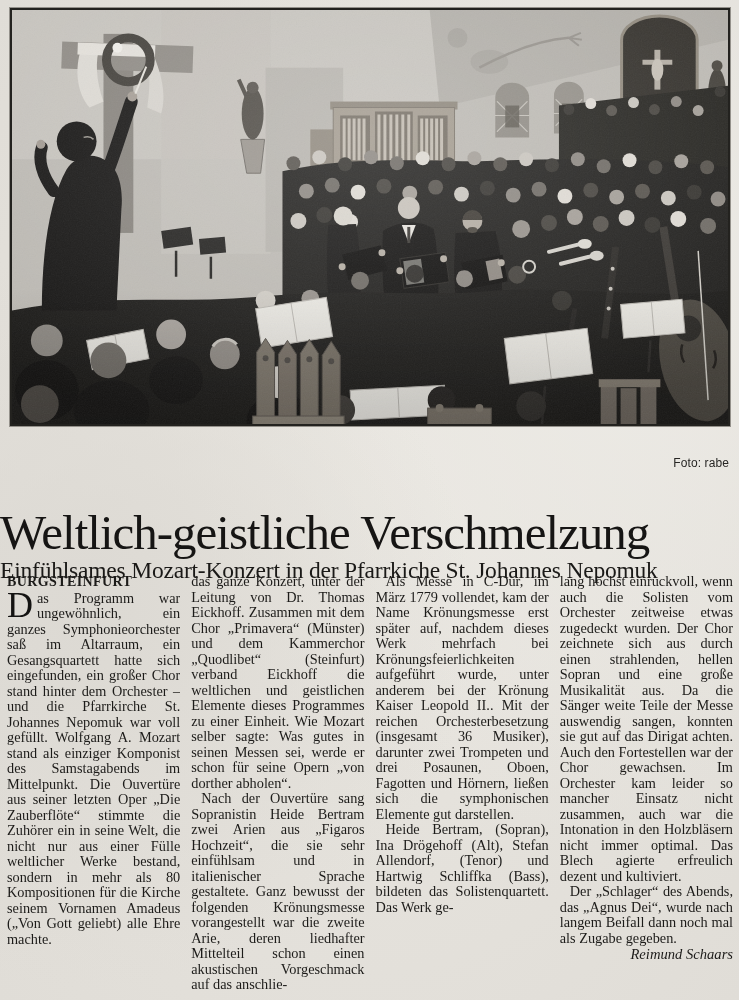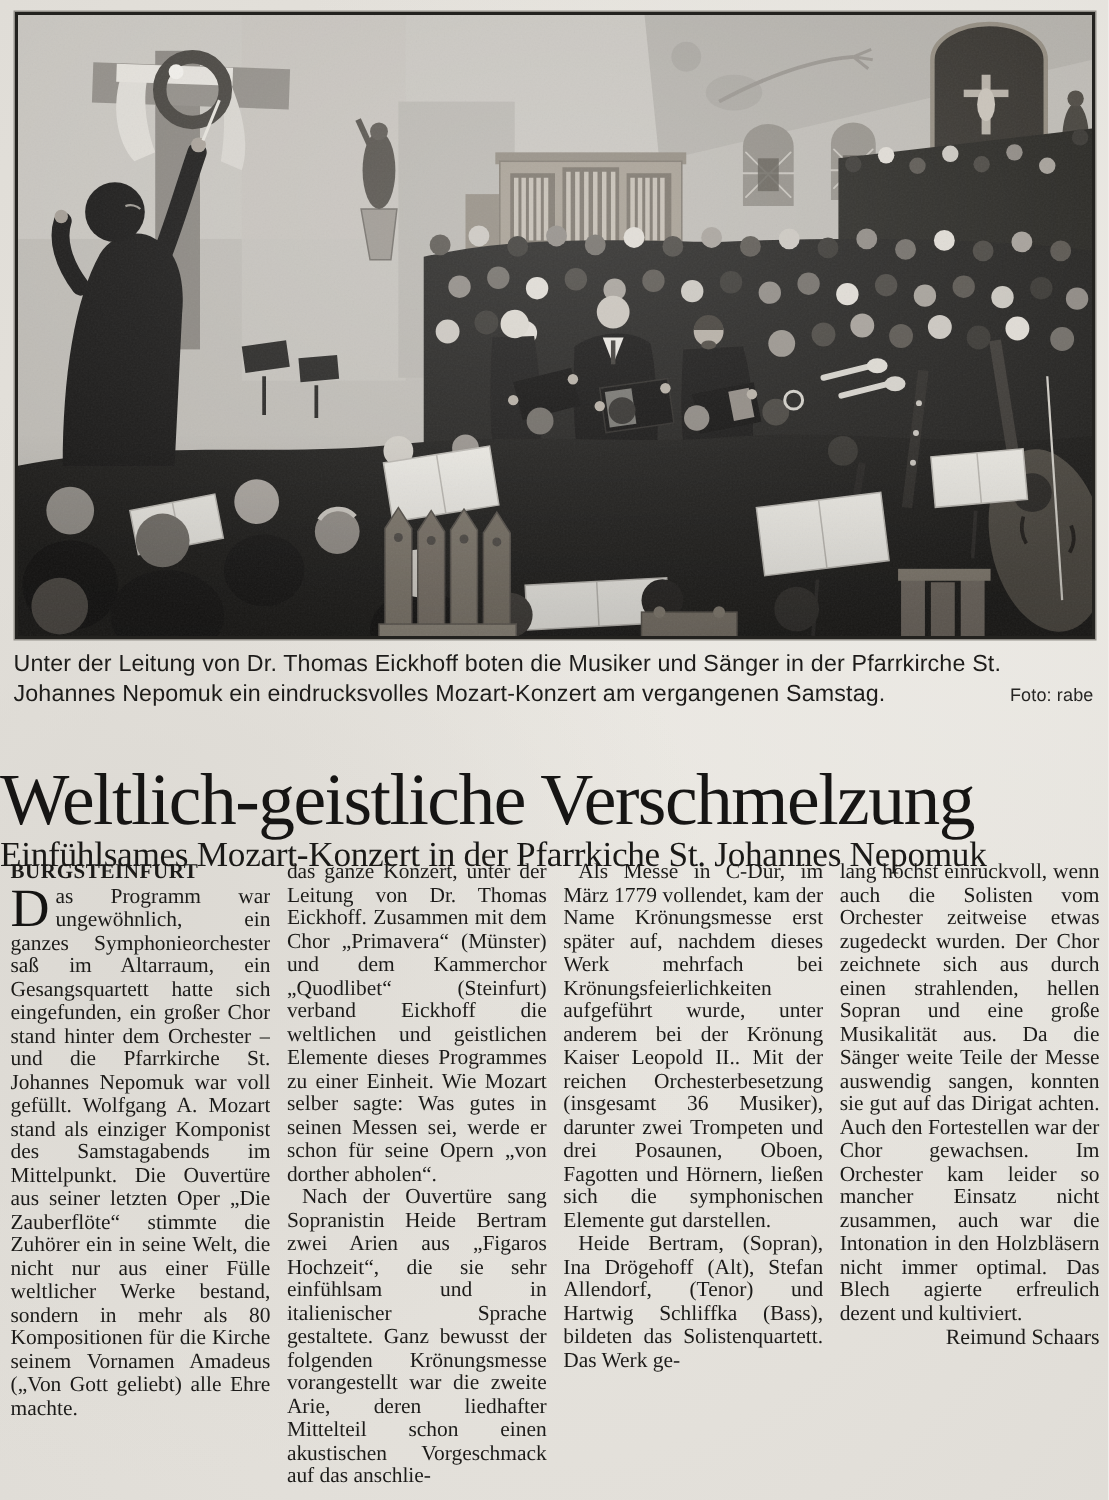--- a/index.html
+++ b/index.html
@@ -43,21 +43,21 @@
     flex:1;min-width:0;overflow:hidden;text-align:justify;
     font-size:14.3px;line-height:15.5px;color:#1c1b19;
     hyphens:auto;-webkit-hyphens:auto;
   }
   .dateline{margin:0 0 1px 0;text-align:left;font-weight:700;font-size:14px;letter-spacing:.4px;}
   .frag{margin:0;}
   .indent{text-indent:10px;}
   .dropcap{
     float:left;font-size:36px;line-height:27px;padding:1px 4px 0 0;color:#141312;
   }
-  .byline{margin:1px 0 0 0;text-align:right;font-size:14.6px;}
+  .byline{margin:1px 0 0 0;text-align:right;font-style:italic;font-size:14.6px;}
 </style>
 </head>
 <body>
 
 <div class="photo-wrap">
 <svg viewBox="0 0 720 416" preserveAspectRatio="none">
   <defs>
     <circle id="h" r="7"></circle>
     <circle id="h2" r="7.5"></circle>
     <circle id="h3" r="8"></circle>
@@ -364,21 +364,20 @@
     </g>
   </g>
 
   <rect x="0" y="0" width="720" height="416" fill="url(#lightspill)"></rect>
   <rect x="0" y="280" width="720" height="136" fill="url(#bottomshade)"></rect>
   <rect x="0" y="0" width="720" height="416" filter="url(#grain)" opacity="0.13" fill="#888888"></rect>
 </svg>
 </div>
 
 <div class="caption">
-  <span>Unter der Leitung von Dr. Thomas Eickhoff boten die Musiker und Sänger in der Pfarrkirche St. Johannes Nepomuk ein eindrucksvolles Mozart-Konzert am vergangenen Samstag.</span>
   <span class="credit">Foto: rabe</span>
 </div>
 
 <h1 class="headline">Weltlich-geistliche Verschmelzung</h1>
 <h2 class="subheadline">Einfühlsames Mozart-Konzert in der Pfarrkiche St. Johannes Nepomuk</h2>
 
 <div class="columns">
   <div class="col">
     <p class="dateline">BURGSTEINFURT</p>
     <p class="frag"><span class="dropcap">D</span><span>as Programm war ungewöhnlich, ein ganzes Symphonieorchester saß im Altarraum, ein Gesangsquartett hatte sich eingefunden, ein großer Chor stand hinter dem Orchester – und die Pfarrkirche St. Johannes Nepomuk war voll gefüllt. Wolfgang A. Mozart stand als einziger Komponist des Samstagabends im Mittelpunkt. Die Ouvertüre aus seiner letzten Oper „Die Zauberflöte“ stimmte die Zuhörer ein in seine Welt, die nicht nur aus einer Fülle weltlicher Werke bestand, sondern in mehr als 80 Kompositionen für die Kirche seinem Vornamen Amadeus („Von Gott geliebt) alle Ehre machte.</span></p>
@@ -386,15 +385,16 @@
   <div class="col">
     <p class="frag">das ganze Konzert, unter der Leitung von Dr. Thomas Eickhoff. Zusammen mit dem Chor „Primavera“ (Münster) und dem Kammerchor „Quodlibet“ (Steinfurt) verband Eickhoff die weltlichen und geistlichen Elemente dieses Programmes zu einer Einheit. Wie Mozart selber sagte: Was gutes in seinen Messen sei, werde er schon für seine Opern „von dorther abholen“.</p>
     <p class="frag indent">Nach der Ouvertüre sang Sopranistin Heide Bertram zwei Arien aus „Figaros Hochzeit“, die sie sehr einfühlsam und in italienischer Sprache gestaltete. Ganz bewusst der folgenden Krönungsmesse vorangestellt war die zweite Arie, deren liedhafter Mittelteil schon einen akustischen Vorgeschmack auf das anschlie-</p>
   </div>
   <div class="col">
     <p class="frag indent">Als Messe in C-Dur, im März 1779 vollendet, kam der Name Krönungsmesse erst später auf, nachdem dieses Werk mehrfach bei Krönungsfeierlichkeiten aufgeführt wurde, unter anderem bei der Krönung Kaiser Leopold II.. Mit der reichen Orchesterbesetzung (insgesamt 36 Musiker), darunter zwei Trompeten und drei Posaunen, Oboen, Fagotten und Hörnern, ließen sich die symphonischen Elemente gut darstellen.</p>
     <p class="frag indent">Heide Bertram, (Sopran), Ina Drögehoff (Alt), Stefan Allendorf, (Tenor) und Hartwig Schliffka (Bass), bildeten das Solistenquartett. Das Werk ge-</p>
   </div>
   <div class="col">
     <p class="frag">lang höchst einruckvoll, wenn auch die Solisten vom Orchester zeitweise etwas zugedeckt wurden. Der Chor zeichnete sich aus durch einen strahlenden, hellen Sopran und eine große Musikalität aus. Da die Sänger weite Teile der Messe auswendig sangen, konnten sie gut auf das Dirigat achten. Auch den Fortestellen war der Chor gewachsen. Im Orchester kam leider so mancher Einsatz nicht zusammen, auch war die Intonation in den Holzbläsern nicht immer optimal. Das Blech agierte erfreulich dezent und kultiviert.</p>
+    <p class="frag indent">Der „Schlager“ des Abends, das „Agnus Dei“, wurde nach langem Beifall dann noch mal als Zugabe gegeben.</p>
     <p class="byline">Reimund Schaars</p>
   </div>
 </div>
 
 </body></html>

